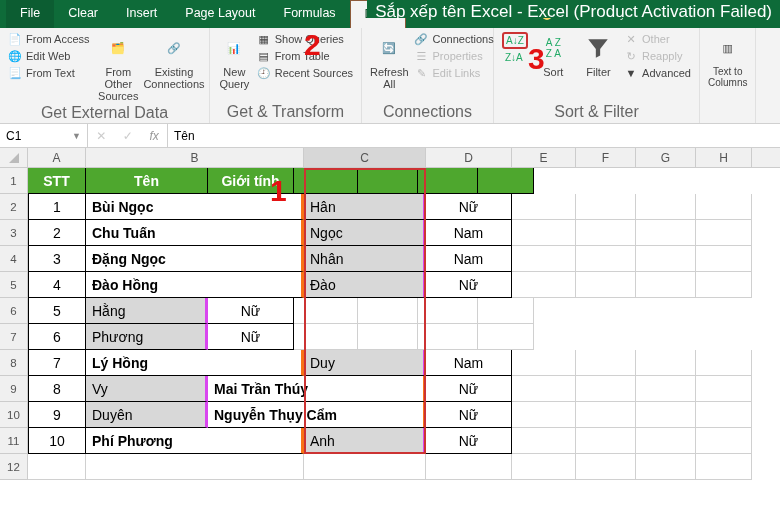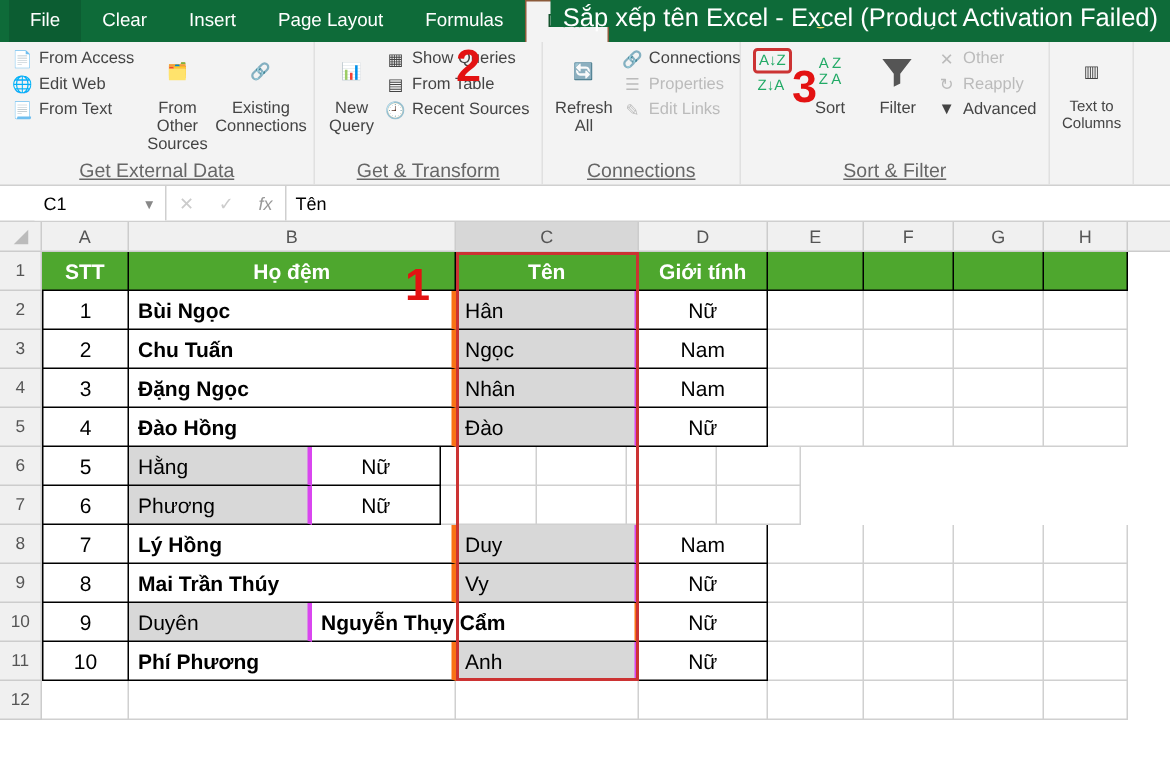--- a/index.html
+++ b/index.html
@@ -11,31 +11,31 @@
 .tab { color: #fff; font-size: 12.5px; padding: 6px 14px 0; cursor: pointer; }
 .tab-file { background: #0c5d32; }
 .tab.active { background: #f3f3f3; color: #14532d; border:1px solid #8b5a3a; border-bottom:none; }
 .tell { color:#cfe4d3; font-size:11px; padding:8px 0 0 12px; }
 .tell .bulb { display:inline-block; width:10px;height:10px;border-radius:50%;background:#ffd966; margin-right:4px; vertical-align:middle;}
 
 
 .ribbon { background: #f3f3f3; border-bottom: 1px solid #d0d0d0; height: 96px; display: flex; font-size: 11px; color:#444; }
 .group { border-right: 1px solid #e0e0e0; padding: 4px 8px 2px; display:flex; flex-direction:column; justify-content:space-between; }
 .group-body { display:flex; align-items:flex-start; gap:6px; flex:1; }
-.group-label { text-align:center; color:#666; font-size:13px; padding-top:2px;text-decoration:underline; }
+.group-label { text-align:center; color:#666; font-size:16px; padding-top:2px; }
 .rbtn { display:flex; flex-direction:column; align-items:center; width:54px; text-align:center; line-height:1.1; cursor:pointer; }
 .rbtn .ic { width:32px; height:32px; display:flex; align-items:center; justify-content:center; margin-bottom:2px; position:relative; }
 .rstack { display:flex; flex-direction:column; gap:3px; }
 .ritem { display:flex; align-items:center; gap:4px; white-space:nowrap; cursor:pointer; }
 .ritem .sic { width:14px; height:14px; display:inline-flex; align-items:center; justify-content:center; }
 .az-box { border:2px solid #c33; border-radius:3px; padding:1px 2px; display:inline-flex; }
 .callout { position:absolute; font: 900 30px Arial; color:#e31212; pointer-events:none; }
 
 
-.fxbar { display:flex; height:24px; border-bottom:1px solid #cfcfcf; align-items:stretch; font-size:12px;padding-left:23px; }
+.fxbar { display:flex; height:24px; border-bottom:1px solid #cfcfcf; align-items:stretch; font-size:12px; }
 .namebox { width:88px; border-right:1px solid #cfcfcf; display:flex; align-items:center; padding:0 6px; background:#fff; }
 .namebox .dd { margin-left:auto; color:#888; font-size:9px; }
 .fxctrl { width:80px; display:flex; align-items:center; justify-content:space-around; color:#999; border-right:1px solid #cfcfcf; }
 .fxinput { flex:1; padding:0 6px; display:flex; align-items:center; }
 
 
 .grid { position:relative; }
 .colhdr { display:flex; height:20px; background:#f0f0f0; border-bottom:1px solid #ccc; }
 .corner { width:28px; border-right:1px solid #ccc; display:flex; align-items:center; justify-content:center; }
 .corner svg { width:10px; height:10px; }
@@ -232,21 +232,20 @@
     <div class="ch wD">D</div>
     <div class="ch wE">E</div>
     <div class="ch wF">F</div>
     <div class="ch wG">G</div>
     <div class="ch wH">H</div>
   </div>
 
   <div class="row thead">
     <div class="rh">1</div>
     <div class="cell wA">STT</div>
-    <div class="cell wB">Họ đệm</div>
     <div class="cell wC" style="background:#4ea72e">Tên</div>
     <div class="cell wD">Giới tính</div>
     <div class="cell wE"></div>
     <div class="cell wF"></div>
     <div class="cell wG"></div>
     <div class="cell wH"></div>
   </div>
 
   <div id="body-rows">
       <div class="row tbody">
@@ -320,22 +319,22 @@
         <div class="cell wC cC">Duy</div>
         <div class="cell wD cD">Nam</div>
         <div class="cell wE"></div>
         <div class="cell wF"></div>
         <div class="cell wG"></div>
         <div class="cell wH"></div>
       </div>
       <div class="row tbody">
         <div class="rh">9</div>
         <div class="cell wA cA">8</div>
+        <div class="cell wC cC">Vy</div>
         <div class="cell wB cB">Mai Trần Thúy</div>
-        <div class="cell wC cC">Vy</div>
         <div class="cell wD cD">Nữ</div>
         <div class="cell wE"></div>
         <div class="cell wF"></div>
         <div class="cell wG"></div>
         <div class="cell wH"></div>
       </div>
       <div class="row tbody">
         <div class="rh">10</div>
         <div class="cell wA cA">9</div>
         <div class="cell wC cC">Duyên</div>

